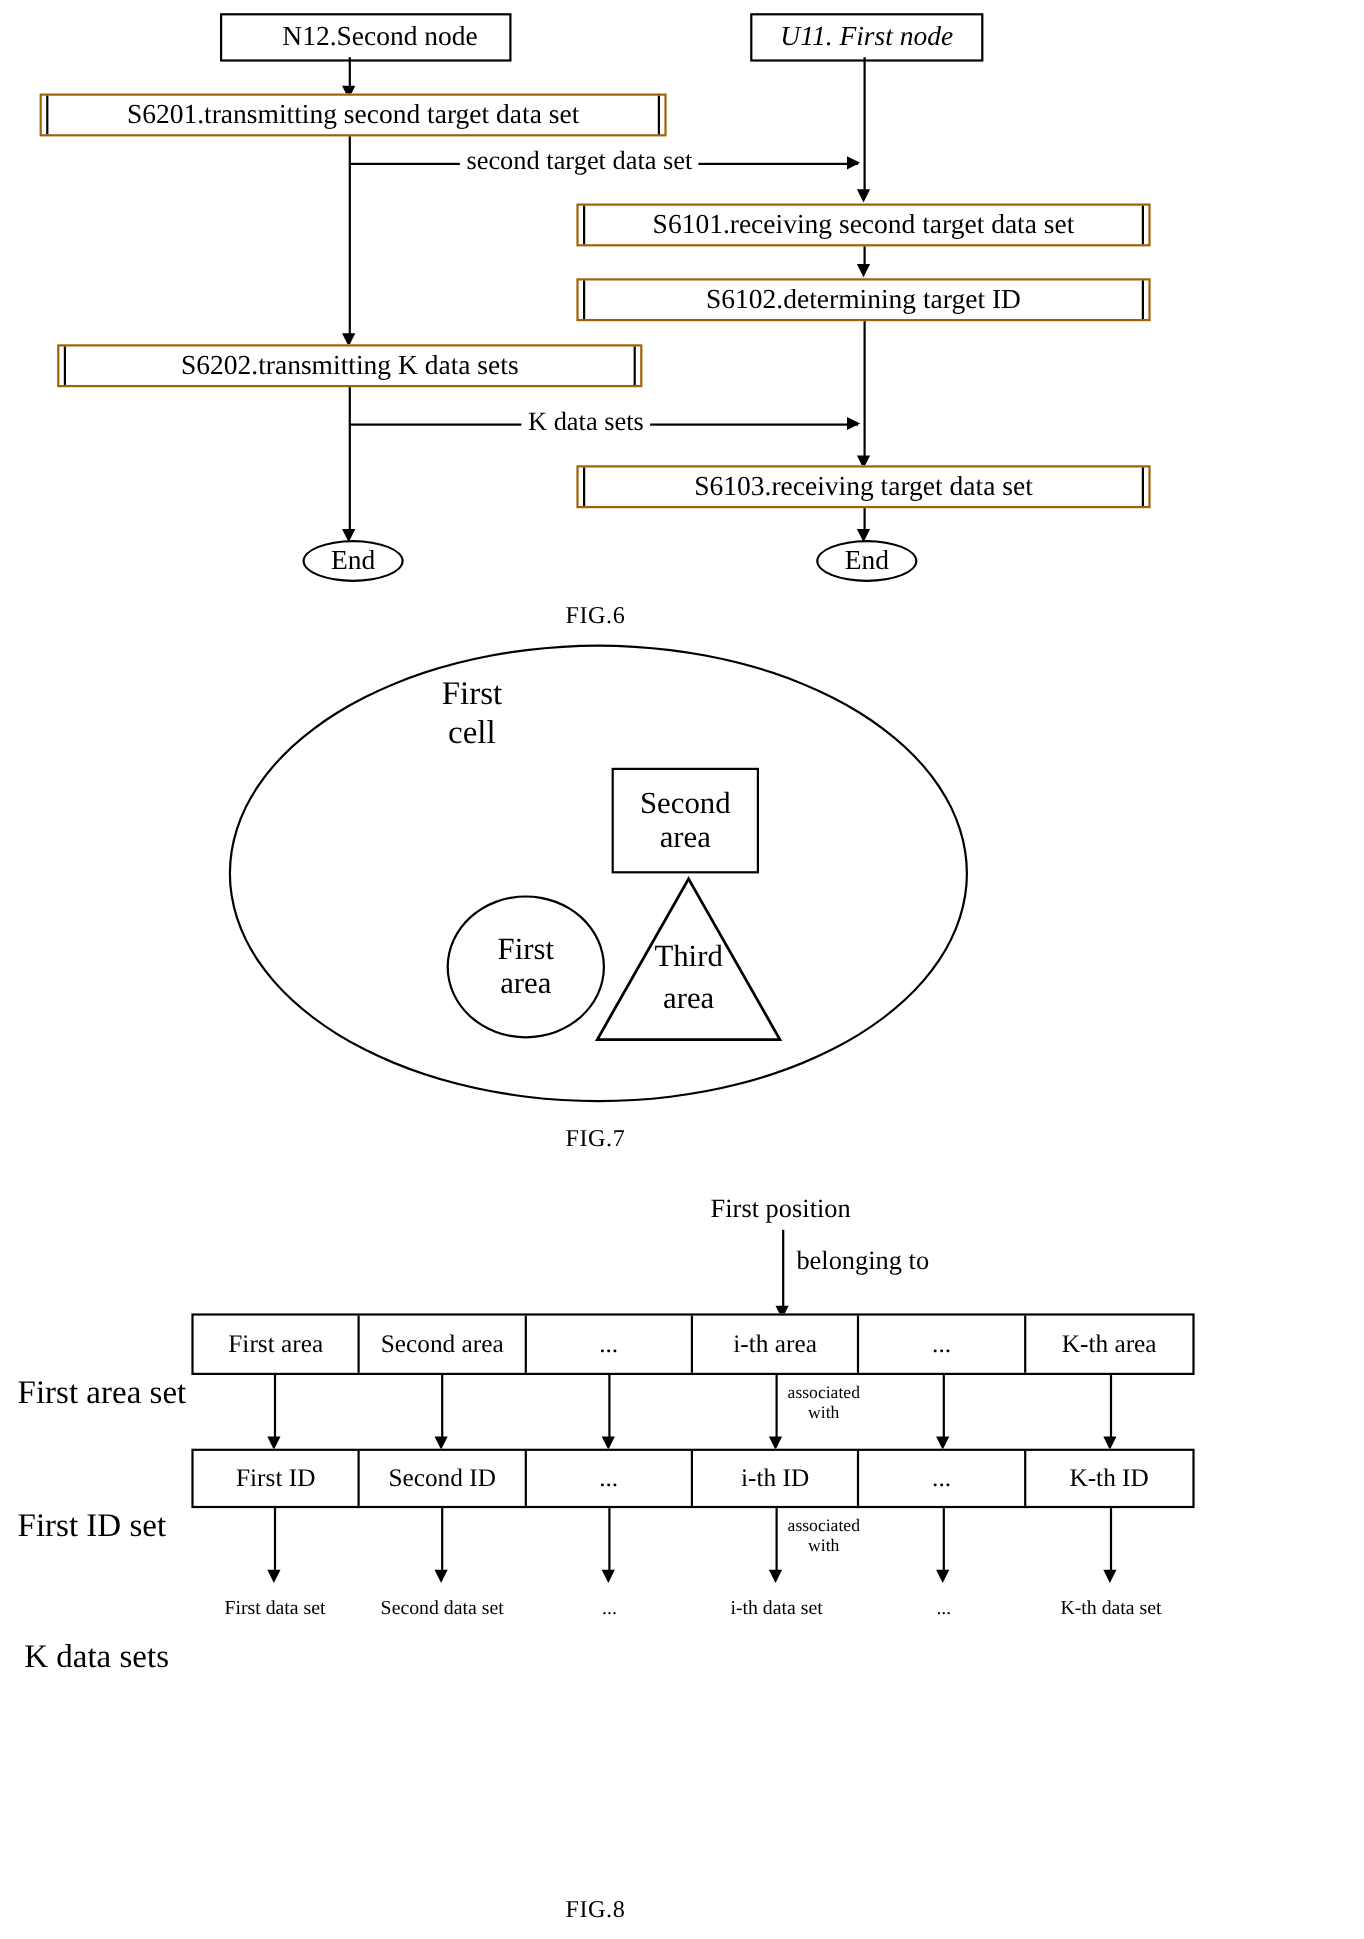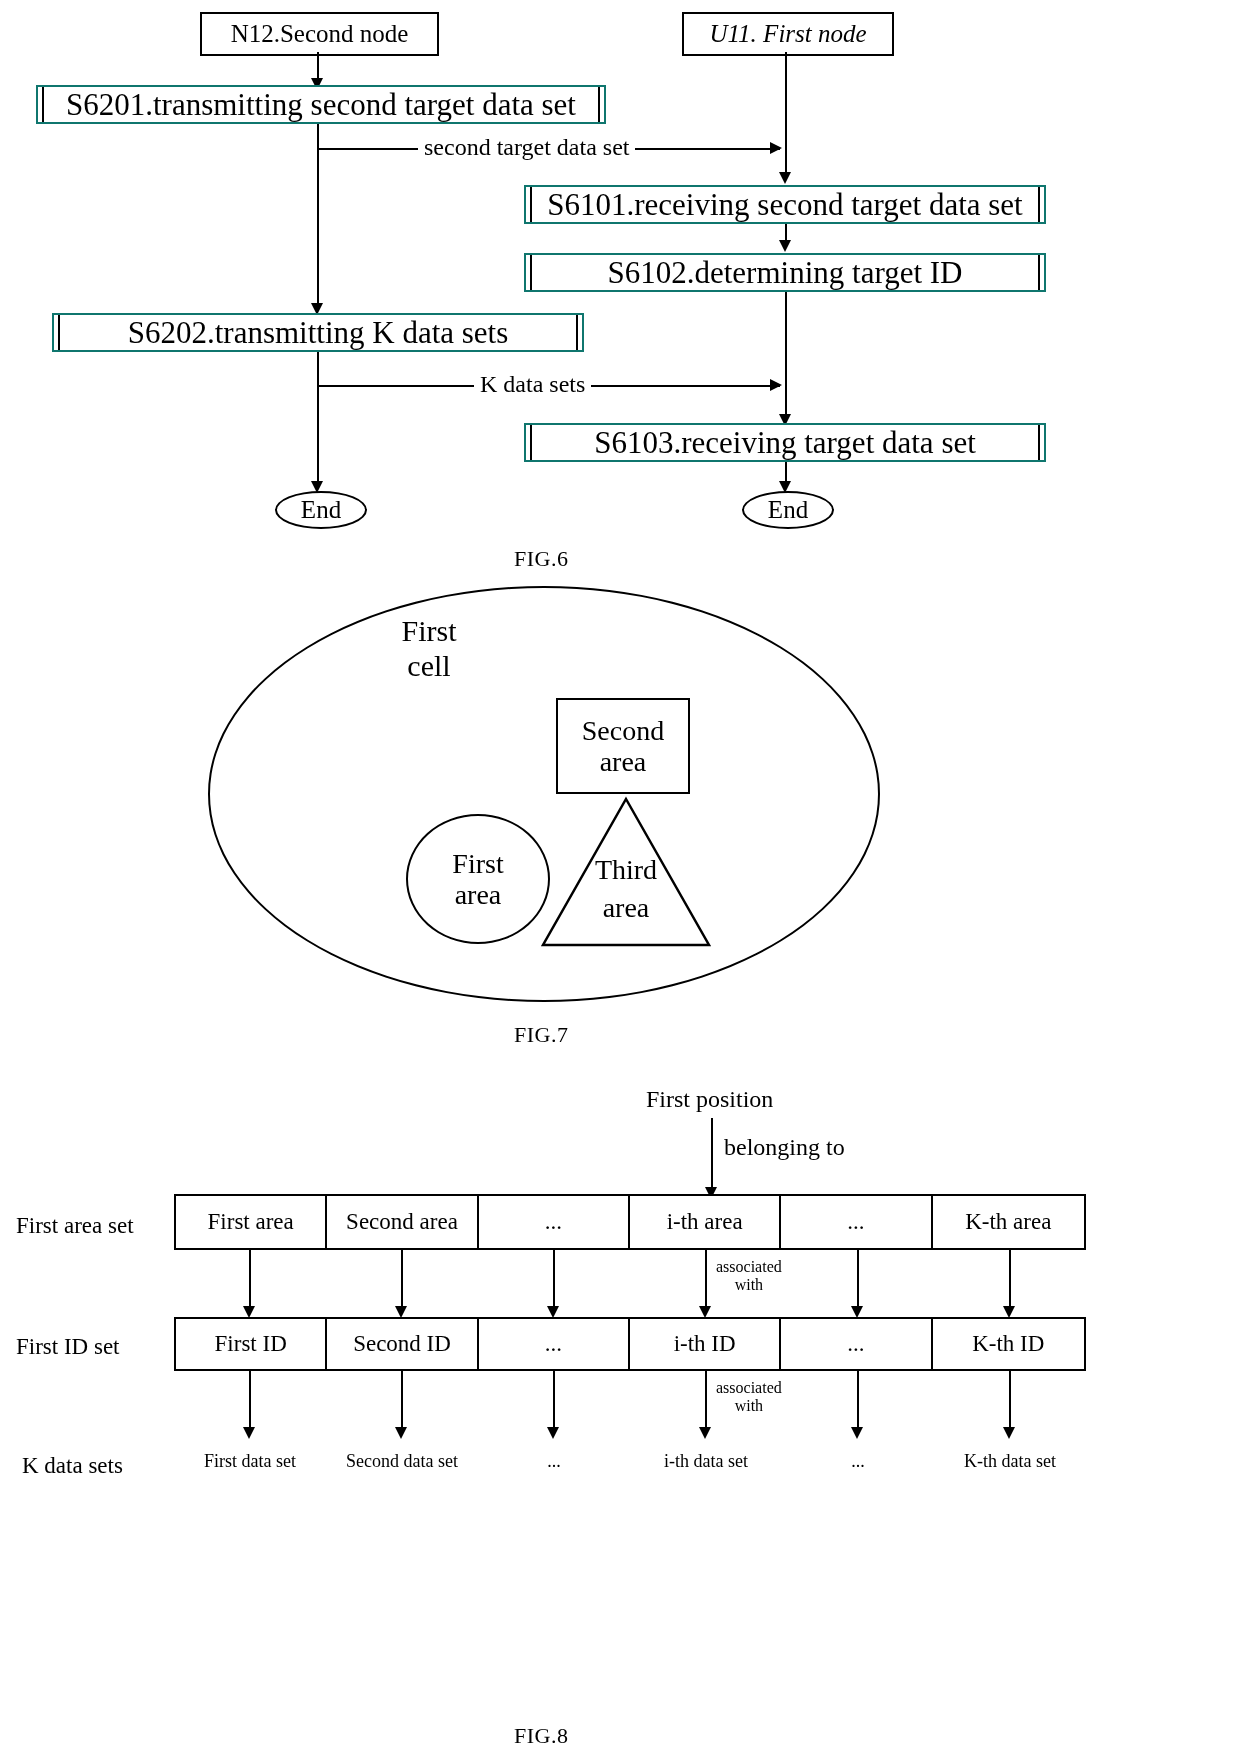--- a/index.html
+++ b/index.html
@@ -6,23 +6,23 @@
   body{width:1240px;height:1763px;position:relative;font-family:"Liberation Serif",serif;color:#000;overflow:hidden;}
   .sheet{position:absolute;left:0;top:0;width:1240px;height:1763px;}
 
   
   .node-box{
     position:absolute;border:2px solid #000;background:#fff;
     display:flex;align-items:center;justify-content:center;
     font-size:25px;line-height:1.1;white-space:nowrap;
   }
   .proc-box{
-    position:absolute;border:2px solid #0f766e;background:#fff;
+    position:absolute;border:2px solid #a16207;background:#fff;
     display:flex;align-items:center;justify-content:center;
-    font-size:31px;white-space:nowrap;box-sizing:border-box;
+    font-size:25px;white-space:nowrap;box-sizing:border-box;
   }
   .proc-box::before{
     content:"";position:absolute;left:4px;top:0;bottom:0;width:0;
     border-left:2px solid #000;
   }
   .proc-box::after{
     content:"";position:absolute;right:4px;top:0;bottom:0;width:0;
     border-right:2px solid #000;
   }
   .term{
@@ -60,40 +60,40 @@
     position:absolute;border:2px solid #000;border-radius:50%;background:#fff;
     display:flex;flex-direction:column;align-items:center;justify-content:center;
     font-size:28px;line-height:1.12;
   }
   .tri-wrap{position:absolute;}
   .tri-label{
     position:absolute;width:100%;text-align:center;font-size:28px;line-height:1.12;
   }
 
   
-  .row-label{position:absolute;font-size:23px;white-space:nowrap;}
+  .row-label{position:absolute;font-size:30px;white-space:nowrap;margin-top:36px;}
   .grid-row{position:absolute;border:2px solid #000;display:flex;background:#fff;box-sizing:border-box;}
   .grid-cell{
     border-right:2px solid #000;display:flex;align-items:center;justify-content:center;
     font-size:23px;white-space:nowrap;box-sizing:border-box;
   }
   .grid-cell:last-child{border-right:none;}
   .plain-row{position:absolute;display:flex;}
   .plain-cell{display:flex;align-items:center;justify-content:center;font-size:18px;white-space:nowrap;box-sizing:border-box;}
   .assoc-label{position:absolute;font-size:16px;text-align:center;line-height:1.15;white-space:nowrap;}
   .small-label{position:absolute;font-size:24px;white-space:nowrap;}
 </style>
 </head>
 <body>
 
 <div class="sheet">
 
   <div>
 
-    <div class="node-box" style="left:200px;top:12px;width:235px;height:40px;">
+    <div class="node-box" style="left:200px;top:12px;width:235px;height:40px;padding-left:26px;">
       <span>N12.Second node</span>
     </div>
 
     <div class="node-box" style="left:682px;top:12px;width:208px;height:40px;font-style:italic;">
       <span>U11. First node</span>
     </div>
 
     <div class="vline" style="left:317px;top:52px;height:30px;"></div>
     <div class="arrow-down" style="left:311px;top:78px;"></div>
 

